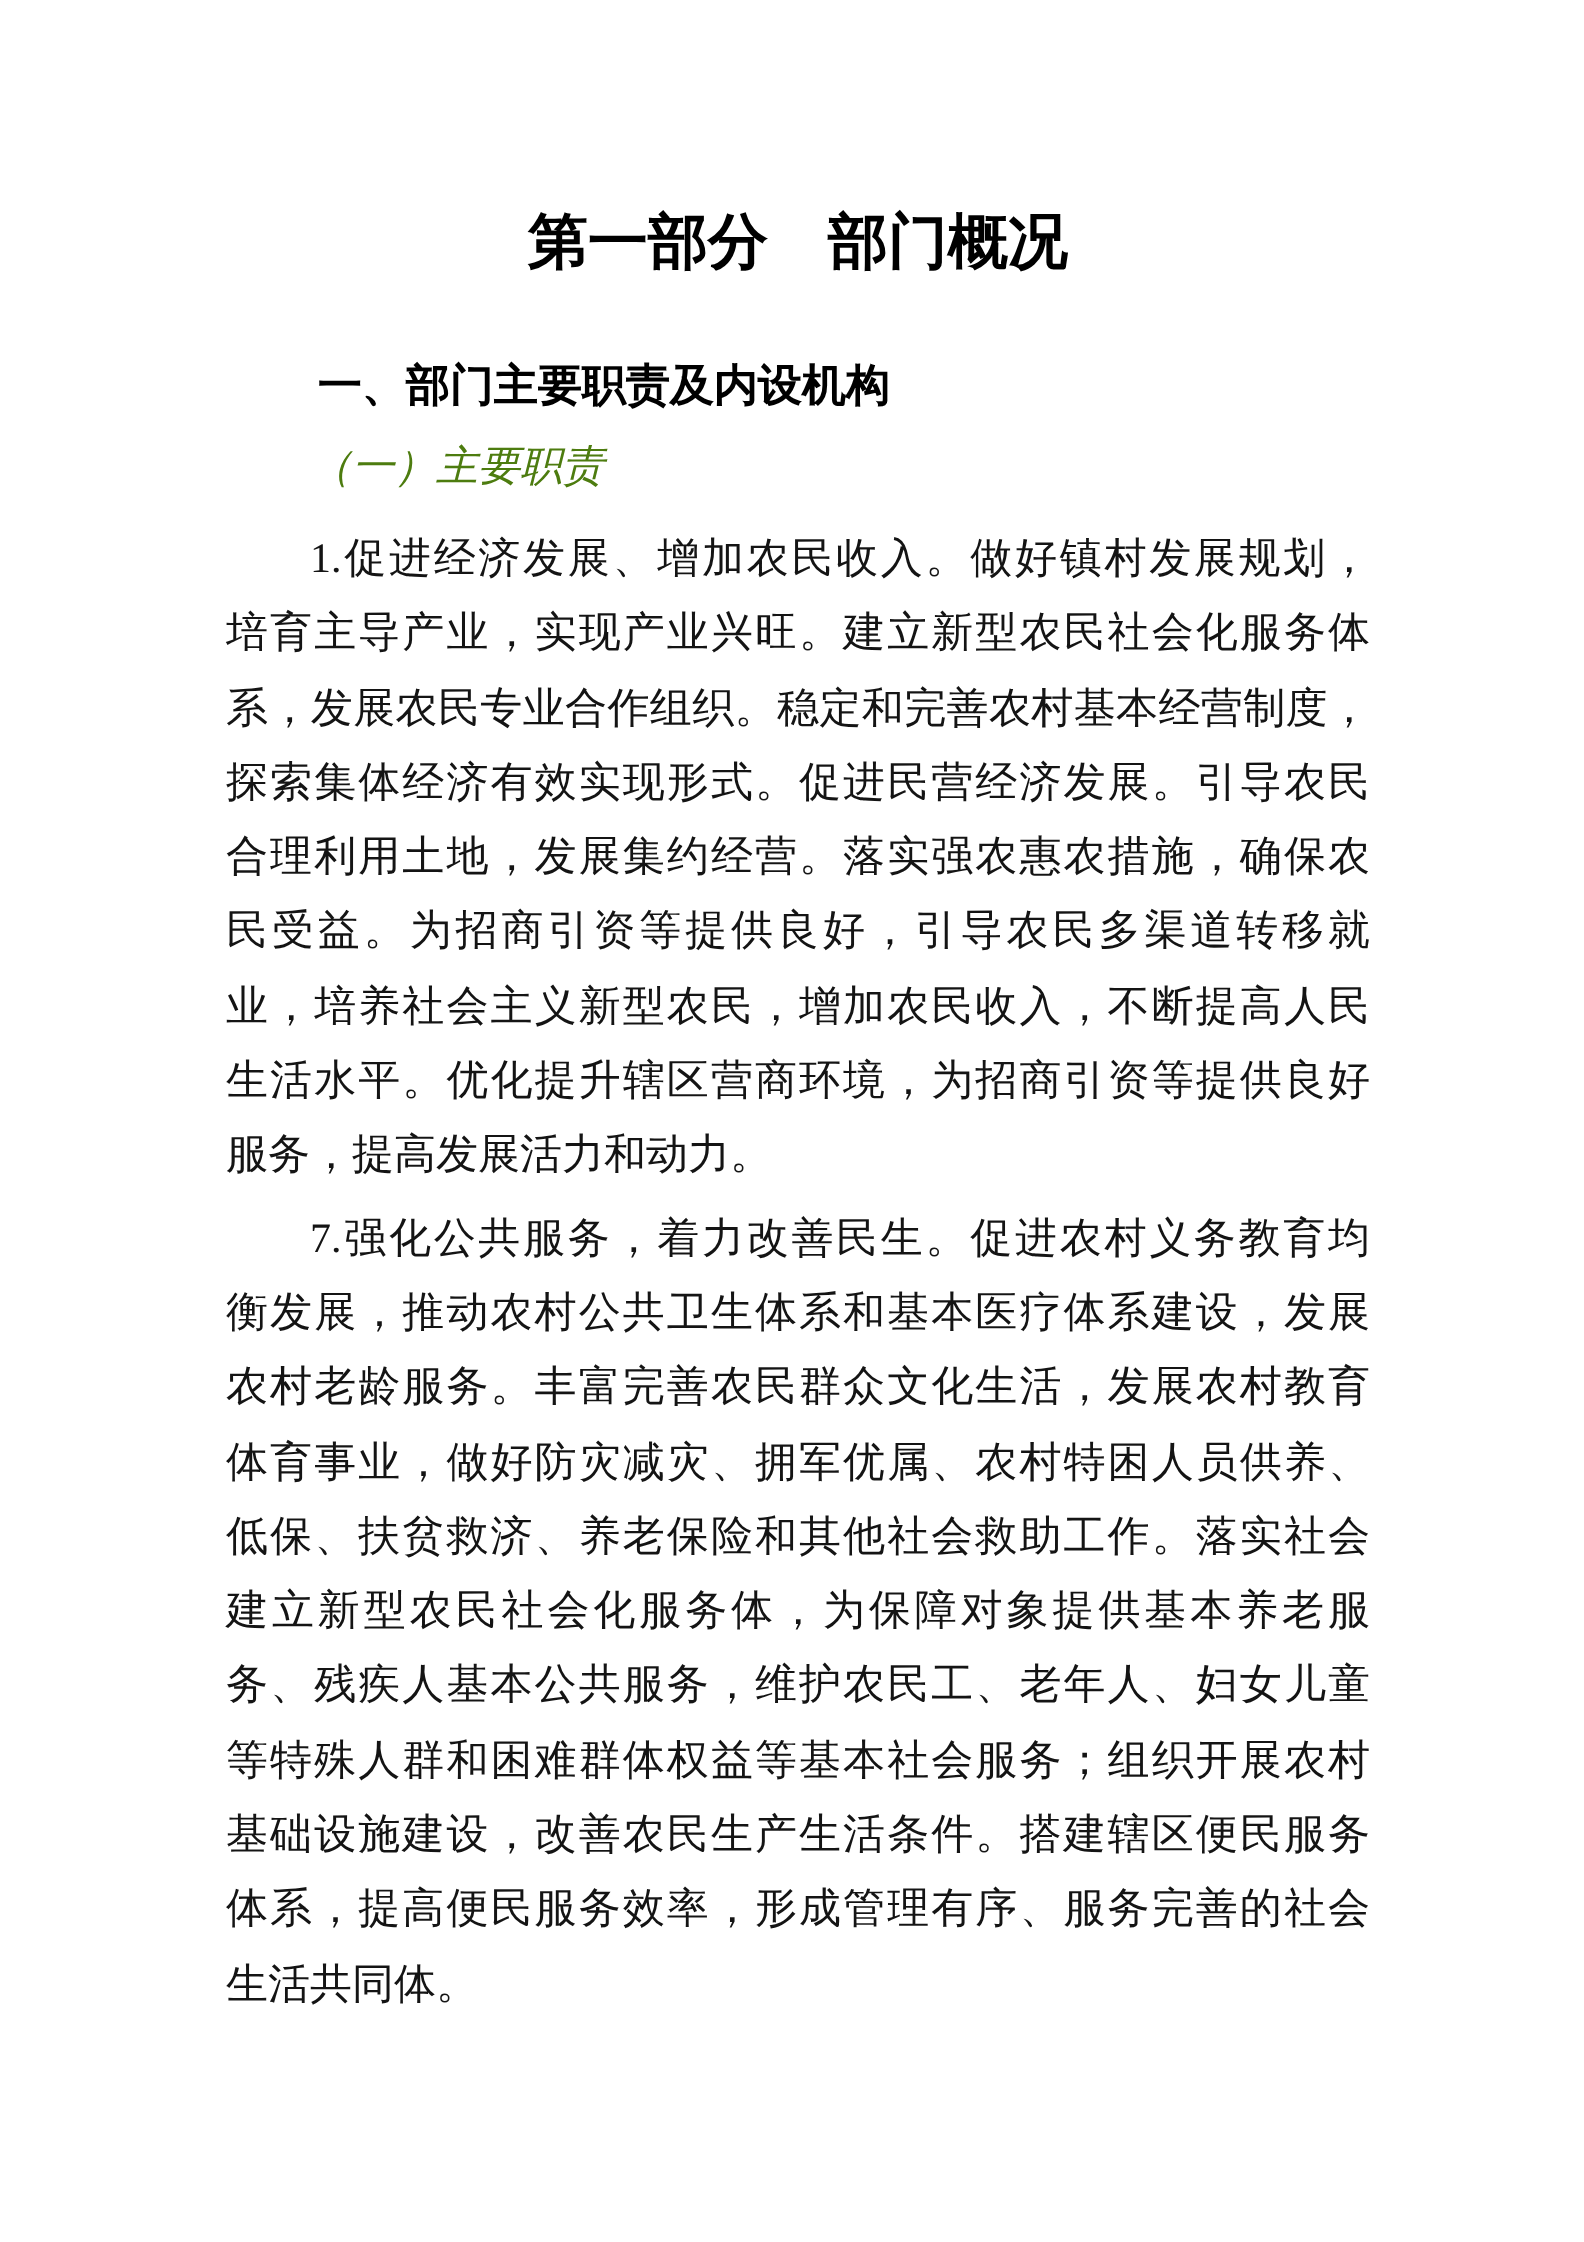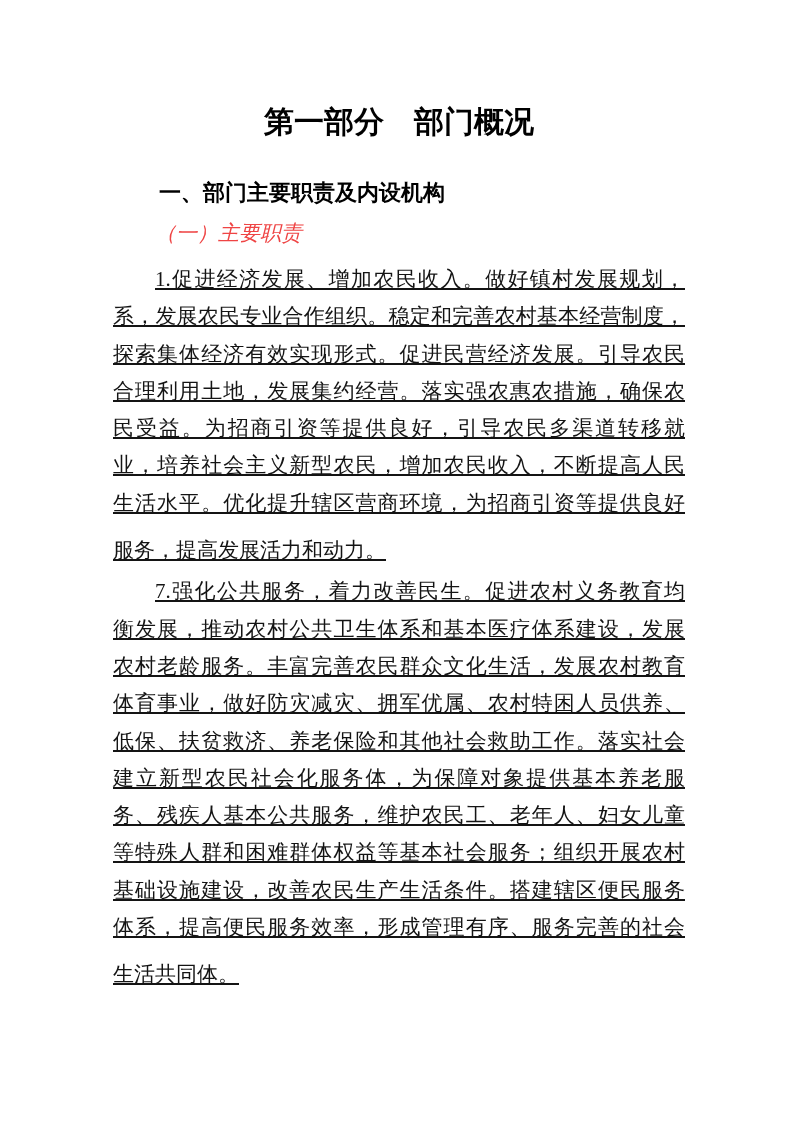--- a/index.html
+++ b/index.html
@@ -39,26 +39,25 @@
     color: #000000;
     font-family: "Liberation Sans", sans-serif;
   }
   .heading-2 {
     margin-top: 10px;
     padding-left: 42px;
     font-size: 21px;
     line-height: 30px;
     font-style: italic;
     font-weight: 500;
-    color: #ef4444;
+    color: #4d7c0f;
     font-family: "Liberation Serif", serif;
   }
   .para {
     margin: 0;
-    text-decoration: underline;
   }
   .para.first {
     margin-top: 13px;
   }
   .para.second {
     margin-top: 4px;
   }
   .bline {
     font-size: 21px;
     line-height: 37.3px;
@@ -66,36 +65,36 @@
     text-align: justify;
     text-align-last: justify;
     text-justify: inter-character;
     font-family: "Liberation Serif", serif;
   }
   .bline.first-line {
     text-indent: 42px;
   }
   .bline.last-line {
     text-align-last: left;
-    margin-top: 10px;
   }
 </style>
 </head>
 <body>
 
 <div class="page">
 
   <div class="doc-title">第一部分　部门概况</div>
 
   <div class="heading-1">一、部门主要职责及内设机构</div>
 
   <div class="heading-2">（一）主要职责</div>
 
   <div class="para first">
     <div class="bline first-line">1.促进经济发展、增加农民收入。做好镇村发展规划，</div>
+    <div class="bline">培育主导产业，实现产业兴旺。建立新型农民社会化服务体</div>
     <div class="bline">系，发展农民专业合作组织。稳定和完善农村基本经营制度，</div>
     <div class="bline">探索集体经济有效实现形式。促进民营经济发展。引导农民</div>
     <div class="bline">合理利用土地，发展集约经营。落实强农惠农措施，确保农</div>
     <div class="bline">民受益。为招商引资等提供良好，引导农民多渠道转移就</div>
     <div class="bline">业，培养社会主义新型农民，增加农民收入，不断提高人民</div>
     <div class="bline">生活水平。优化提升辖区营商环境，为招商引资等提供良好</div>
     <div class="bline last-line">服务，提高发展活力和动力。</div>
   </div>
 
   <div class="para second">

